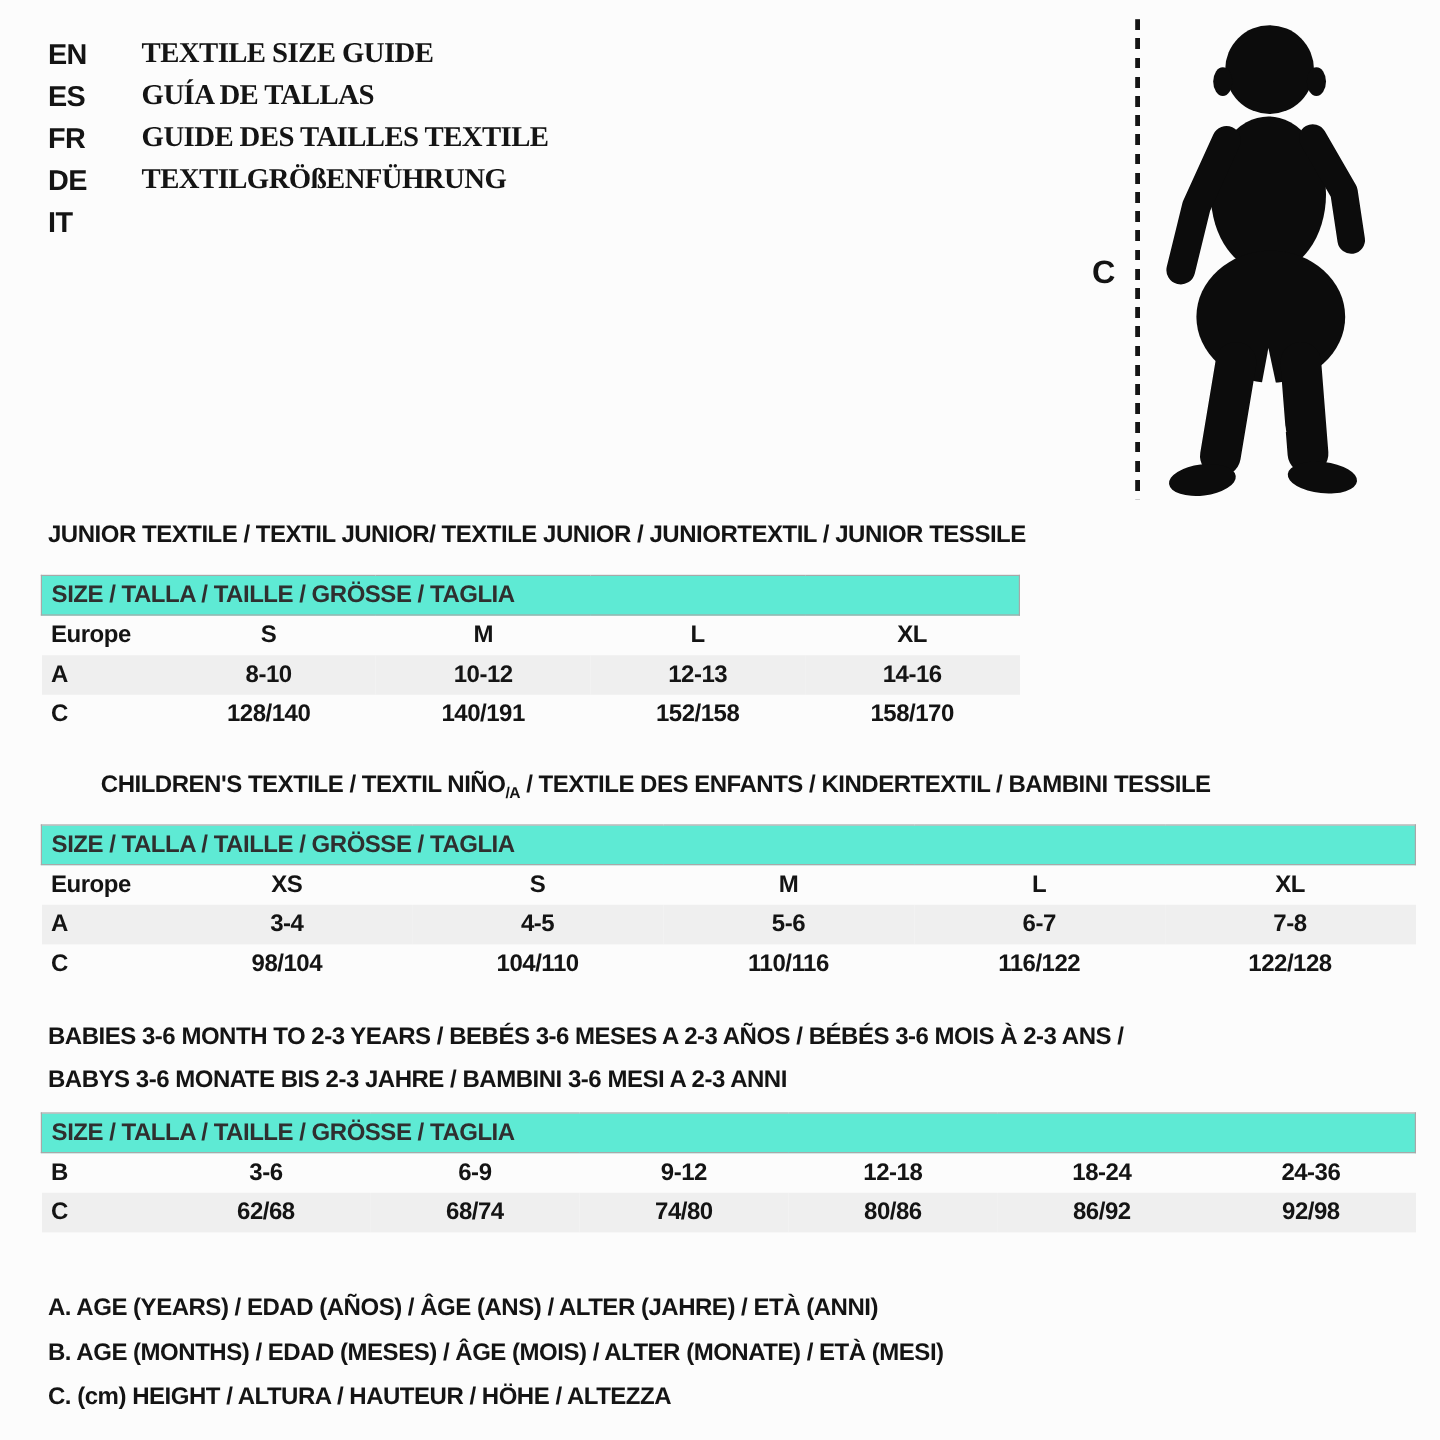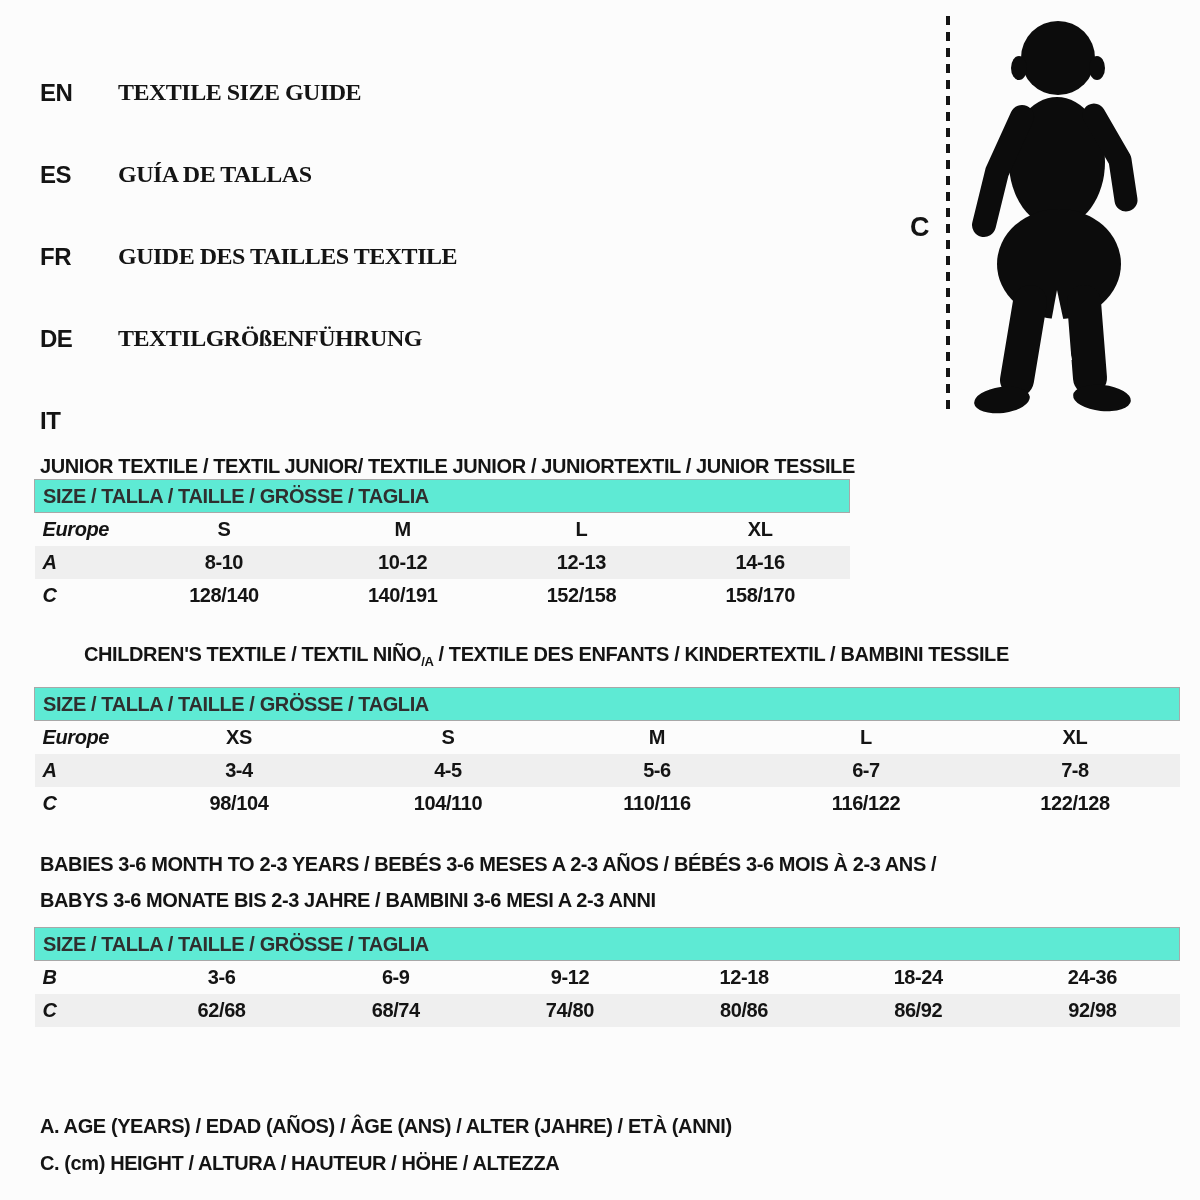--- a/index.html
+++ b/index.html
@@ -7,57 +7,57 @@
     width:1200px;height:1200px;position:relative;
     background:#fcfcfc;
     font-family:"Liberation Sans","DejaVu Sans",sans-serif;
     color:#141414;
     overflow:hidden;
   }
   .abs{position:absolute;}
 
   
   .lang-block{left:40px;top:28px;}
-  .lang-row{display:flex;height:35px;align-items:center;margin-top:47px;}
+  .lang-row{display:flex;height:35px;align-items:center;}
   .lang-code{width:78px;font-size:24px;font-weight:700;letter-spacing:-0.5px;}
   .lang-label{font-size:24px;font-weight:700;letter-spacing:-0.5px;white-space:nowrap;font-family:Liberation Serif, serif;}
 
   
   .c-label{left:910px;top:212px;font-size:27px;font-weight:700;}
   .dotted-line{
     left:946px;top:16px;width:4px;height:400px;
     background:repeating-linear-gradient(to bottom,#141414 0 9px,transparent 9px 16px);
   }
   .toddler-svg{left:962px;top:12px;width:180px;height:408px;}
 
   
   .sec-title{font-size:20px;font-weight:700;letter-spacing:-0.4px;white-space:nowrap;}
   .sec-title sub{font-size:13px;font-weight:700;}
-  .t-junior-title{left:40px;top:455px;}
+  .t-junior-title{left:40px;top:435px;}
   .t-children-title{left:40px;top:643px;margin-left:44px;}
   .t-babies-title{left:40px;top:846px;line-height:36px;}
 
   
   table.size-table{border-collapse:collapse;table-layout:fixed;}
   .tbl-junior{left:34px;top:479px;width:816px;}
   .tbl-children{left:34px;top:687px;width:1146px;}
   .tbl-babies{left:34px;top:927px;width:1146px;}
   col.c-lbl{width:100px;}
   td{padding:0;font-size:20px;font-weight:700;letter-spacing:-0.4px;}
   td.size-bar{
     height:32px;background:#5eead4;border:1px solid #a8a8a8;
     padding-left:8px;color:#2f2f2f;
   }
   tr.data-row td{height:33px;}
-  td.lbl{padding-left:8px;text-align:left;font-style:italic;}
+  td.lbl{padding-left:8px;text-align:left;}
   td.val{text-align:center;}
   tr.shaded{background:#efefef;}
 
   
-  .legend{left:40px;top:1108px;}
+  .legend{left:40px;top:1072px;}
   .legend-line{font-size:20px;font-weight:700;letter-spacing:-0.4px;height:37px;line-height:37px;white-space:nowrap;}
 </style>
 </head>
 <body>
 
 <div class="abs lang-block">
   <div class="lang-row">
     <span class="lang-code">EN</span>
     <span class="lang-label">TEXTILE SIZE GUIDE</span>
   </div>
@@ -222,14 +222,15 @@
     <td class="val">74/80</td>
     <td class="val">80/86</td>
     <td class="val">86/92</td>
     <td class="val">92/98</td>
   </tr>
 </tbody>
   </table>
 
 <div class="abs legend">
   <div class="legend-line">A. AGE (YEARS) / EDAD (AÑOS) / ÂGE (ANS) / ALTER (JAHRE) / ETÀ (ANNI)</div>
+  <div class="legend-line">B. AGE (MONTHS) / EDAD (MESES) / ÂGE (MOIS) / ALTER (MONATE) / ETÀ (MESI)</div>
   <div class="legend-line">C. (cm) HEIGHT / ALTURA / HAUTEUR / HÖHE / ALTEZZA</div>
 </div>
 
 </body></html>

